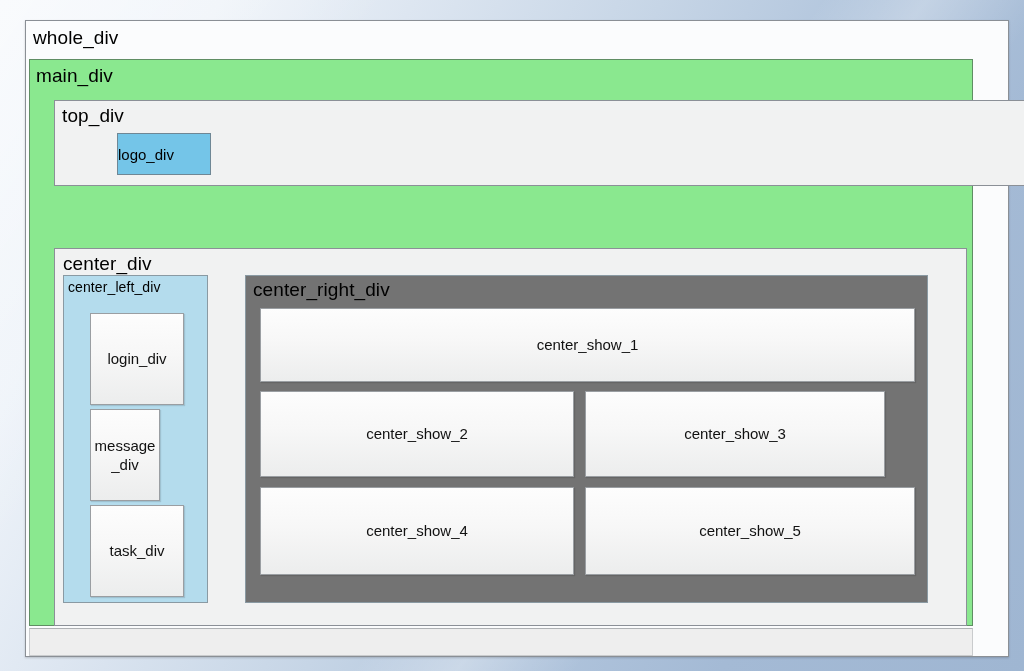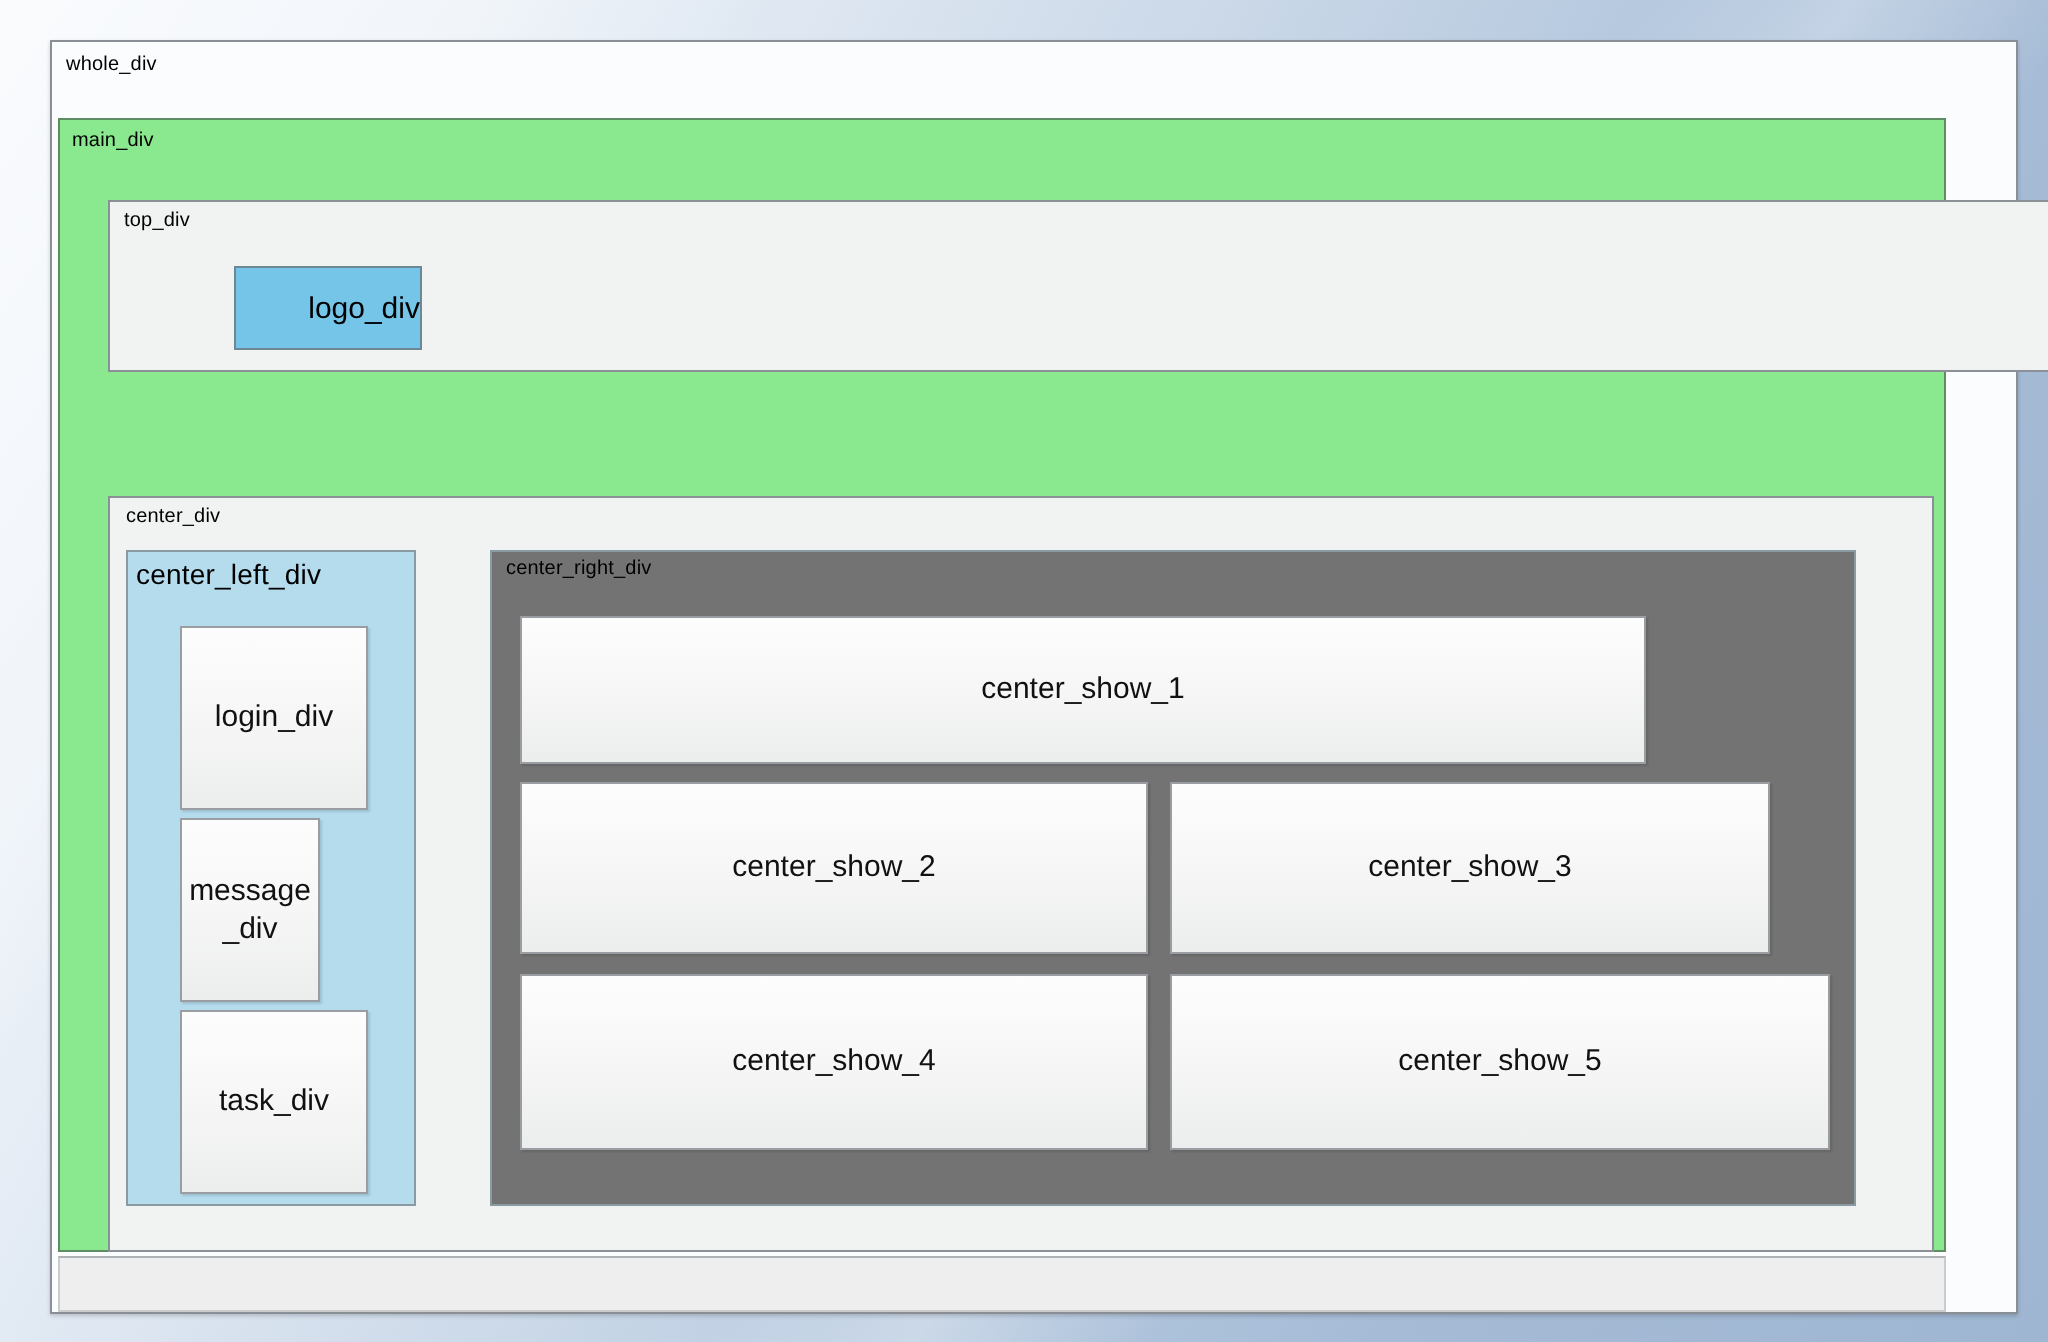--- a/index.html
+++ b/index.html
@@ -36,21 +36,21 @@
 
   
   .box {
     position: absolute;
     border: 1px solid #7b7f84;
   }
   .box > .lbl {
     position: absolute;
     left: 6px;
     top: 2px;
-    font-size: 10px;
+    font-size: 19px;
     color: #000;
     white-space: nowrap;
     letter-spacing: 0.1px;
   }
 
   
   #whole-div {
     left: 25px;  top: 20px;
     width: 984px; height: 637px;
     background: #fbfcfd;
@@ -77,21 +77,21 @@
     border: 1px solid #8b9097;
   }
   #top-div > .lbl { top: 4px; left: 7px; }
 
   
   #logo-div {
     left: 62px; top: 32px;
     width: 94px; height: 42px;
     background: #74c5e8;
     border: 1px solid #6f8795;
-    display: flex; align-items: center; justify-content: flex-end;
+    display: flex; align-items: center; justify-content: flex-start;
   }
 
   
   #menu-div {
     left: 212px; top: 30px;
     width: 645px; height: 45px;
     background: #74c5e8;
     border: 1px solid #6f8795;
     display: flex; align-items: center; justify-content: center;
   }
@@ -142,21 +142,21 @@
     color: #111;
     line-height: 1.28;
   }
 
   
   #login-div   { left: 26px; top: 37px;  width: 94px; height: 92px; }
   #message-div { left: 26px; top: 133px; width: 70px; height: 92px; }
   #task-div    { left: 26px; top: 229px; width: 94px; height: 92px; }
 
   
-  #center-show-1 { left: 14px;  top: 32px;  width: 563px; height: 74px; }
+  #center-show-1 { left: 14px;  top: 32px;  width: 655px; height: 74px; }
   #center-show-2 { left: 14px;  top: 115px; width: 314px; height: 86px; }
   #center-show-3 { left: 339px; top: 115px; width: 300px; height: 86px; }
   #center-show-4 { left: 14px;  top: 211px; width: 314px; height: 88px; }
   #center-show-5 { left: 339px; top: 211px; width: 330px; height: 88px; }
 
   
   #footer-strip {
     position: absolute;
     left: 3px; top: 607px;
     width: 944px; height: 28px;

